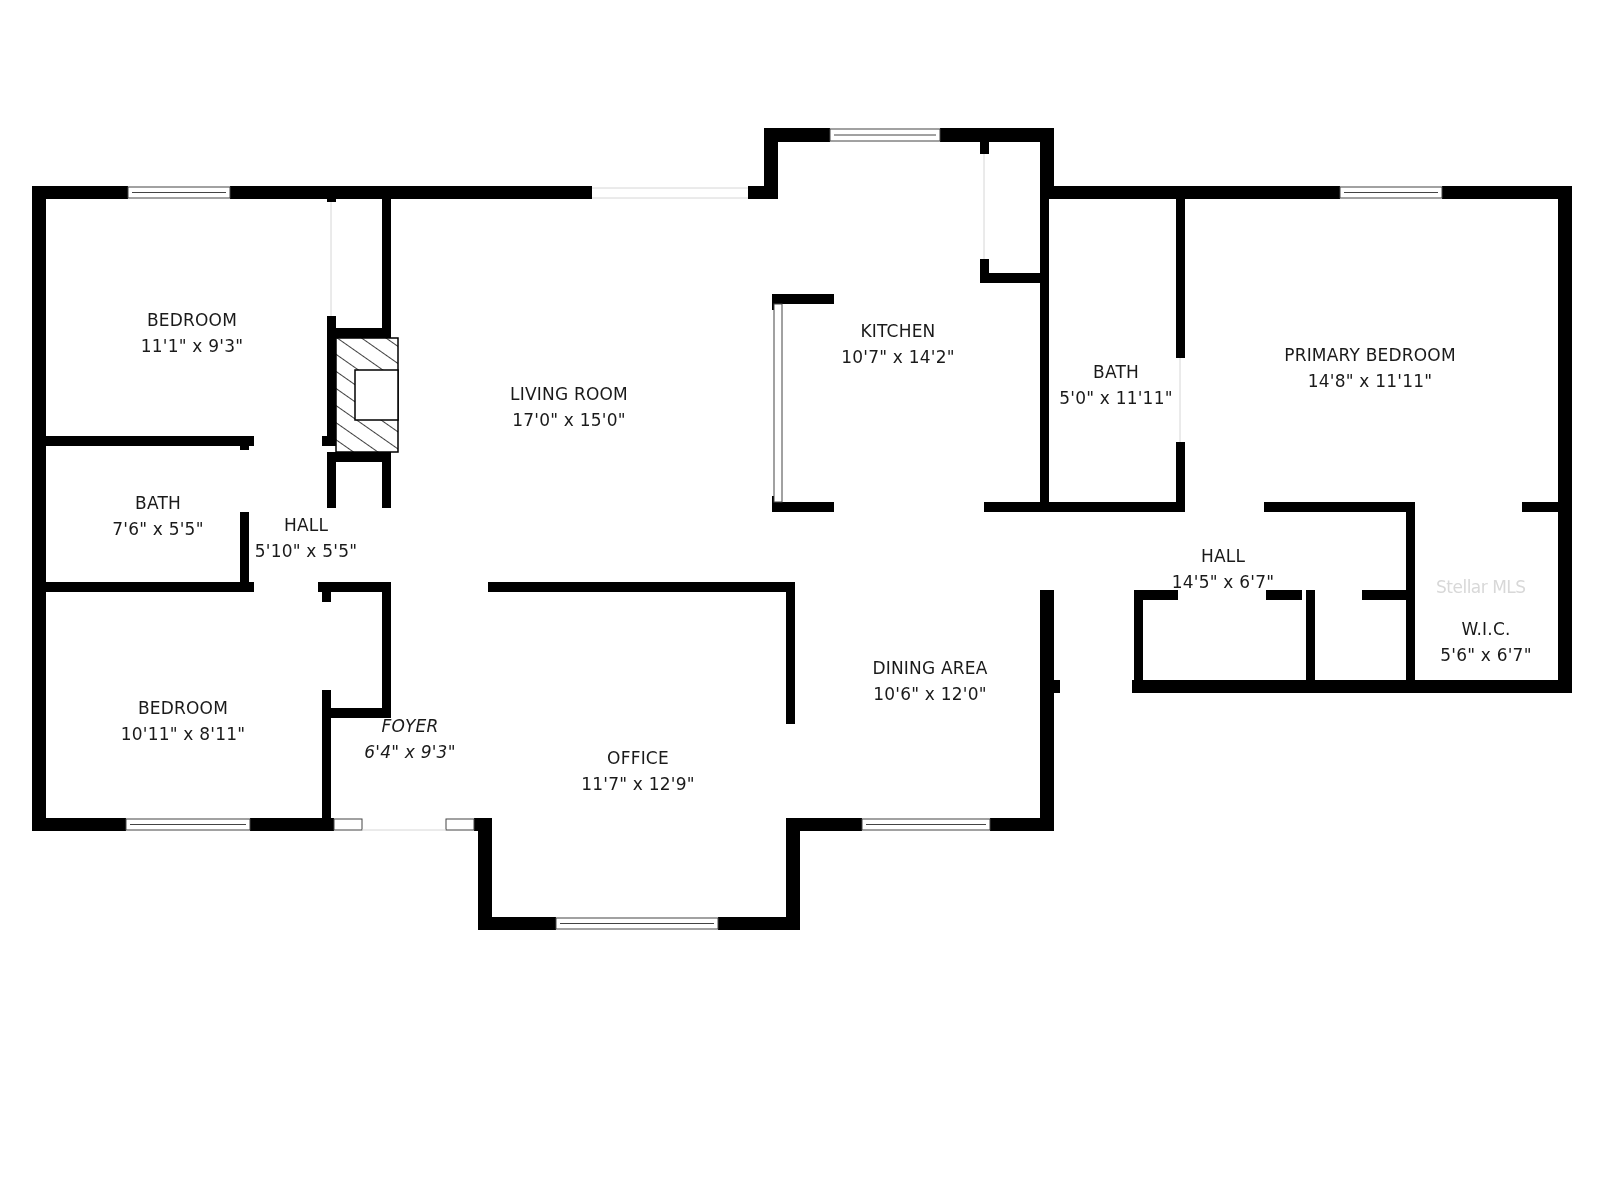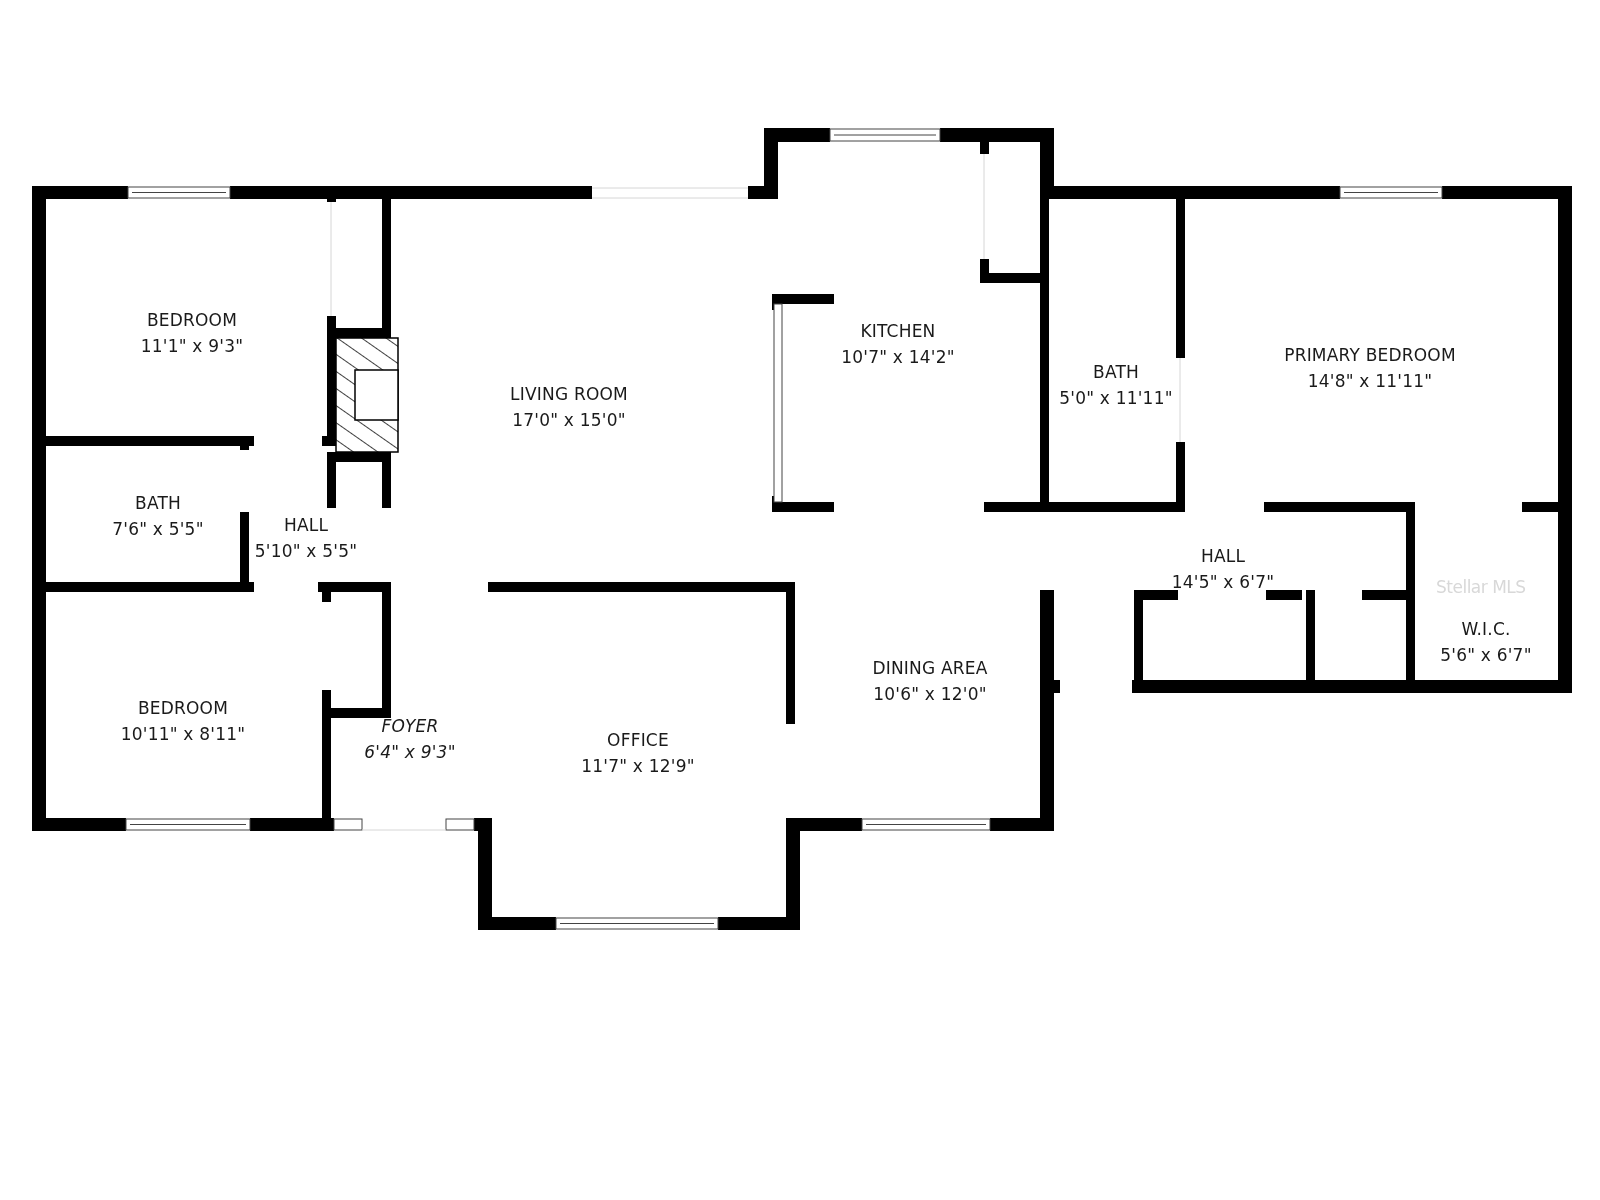--- a/index.html
+++ b/index.html
@@ -163,21 +163,21 @@
   <span class="room-dim">6'4" x 9'3"</span>
 </div>
 <div class="room-label" style="left:569px; top:381px;">
   <span class="room-name">LIVING ROOM</span>
   <span class="room-dim">17'0" x 15'0"</span>
 </div>
 <div class="room-label" style="left:898px; top:318px;">
   <span class="room-name">KITCHEN</span>
   <span class="room-dim">10'7" x 14'2"</span>
 </div>
-<div class="room-label" style="left:638px; top:727px;">
+<div class="room-label" style="left:638px; top:745px;">
   <span class="room-name">OFFICE</span>
   <span class="room-dim">11'7" x 12'9"</span>
 </div>
 <div class="room-label" style="left:913px; top:655px;margin-left:17px;">
   <span class="room-name">DINING AREA</span>
   <span class="room-dim">10'6" x 12'0"</span>
 </div>
 <div class="room-label" style="left:1116px; top:359px;">
   <span class="room-name">BATH</span>
   <span class="room-dim">5'0" x 11'11"</span>

